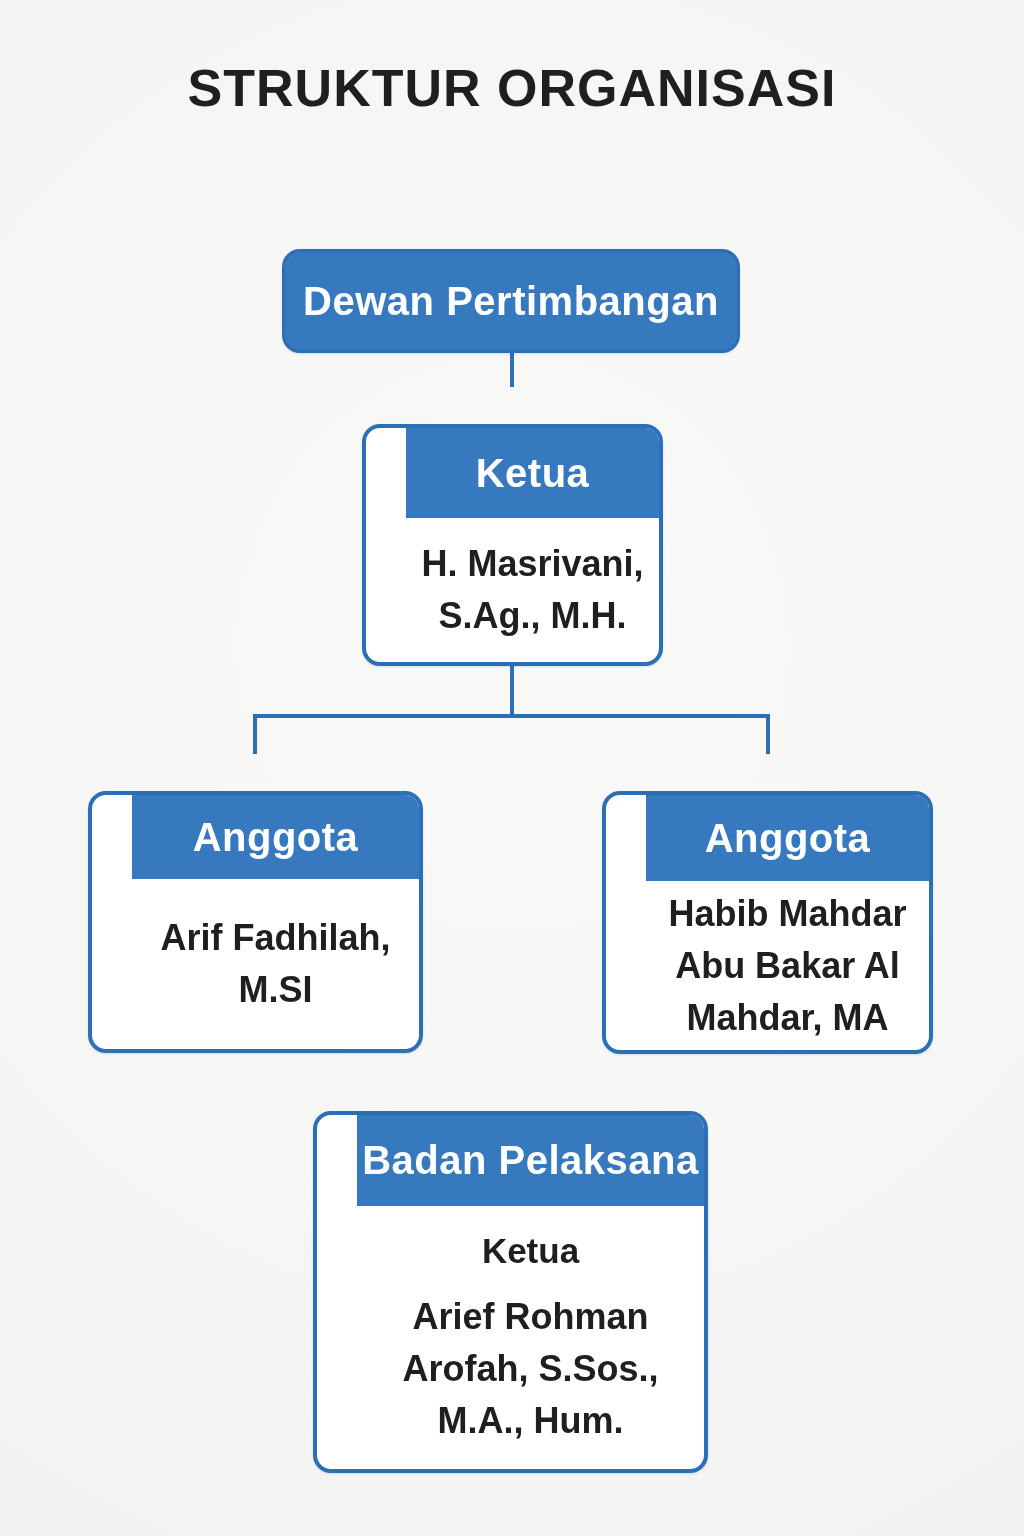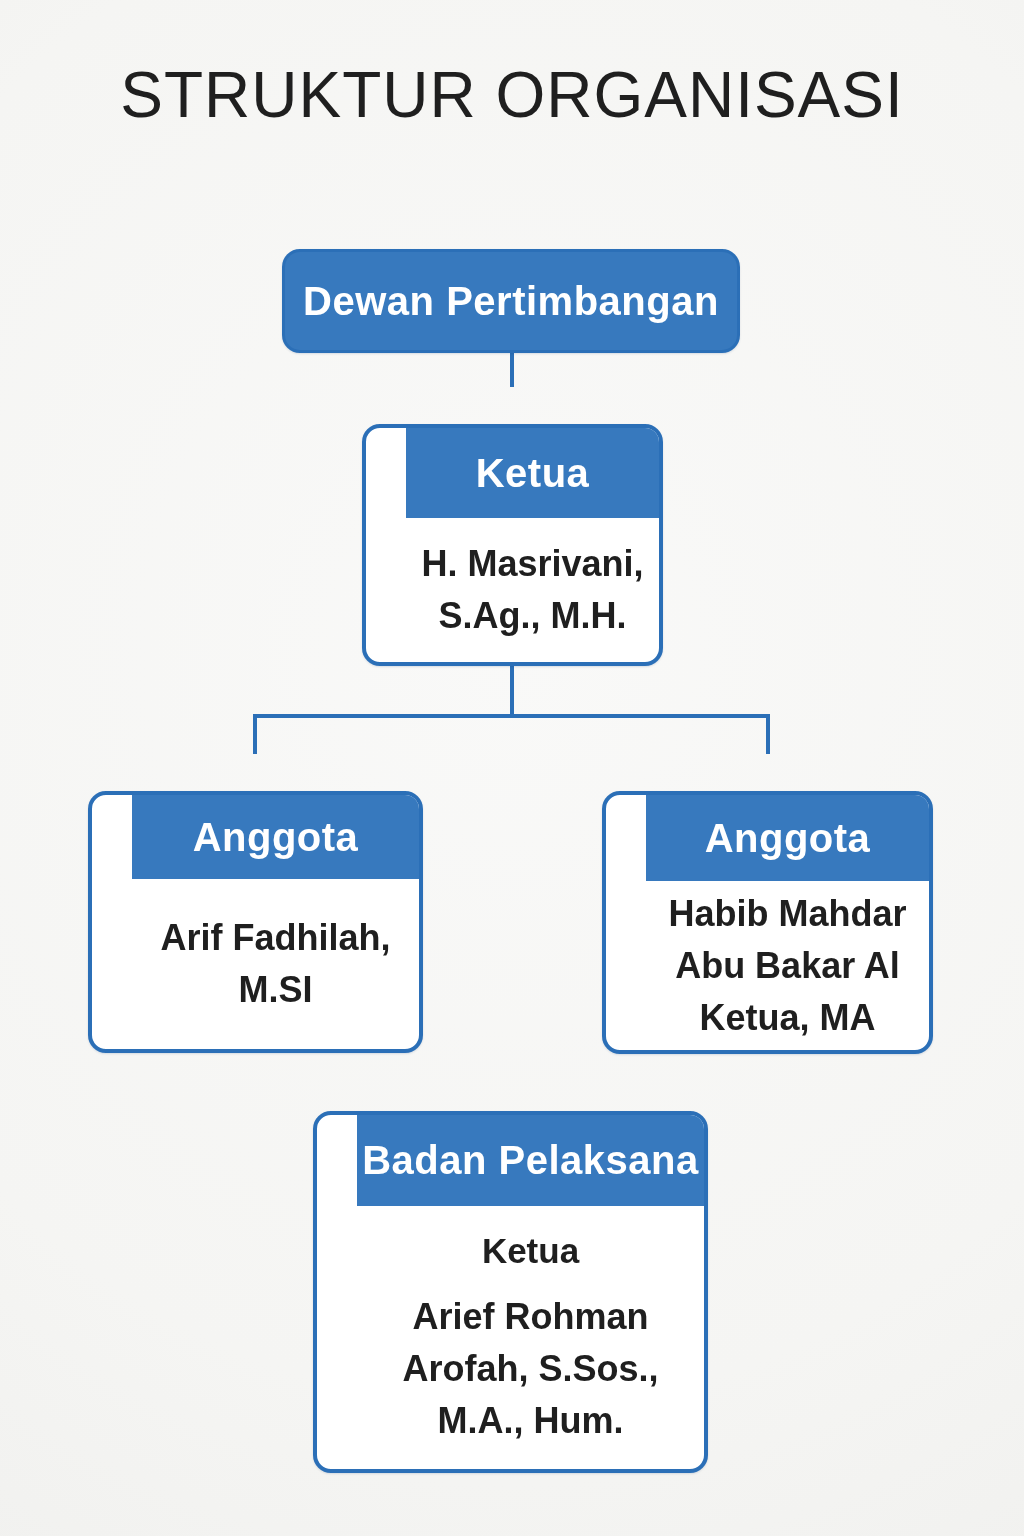--- a/index.html
+++ b/index.html
@@ -12,22 +12,22 @@
     margin:0 auto;
     overflow:hidden;
     background:
       radial-gradient(130% 90% at 50% 42%, #f9f9f8 0%, #f5f5f3 55%, #ededeb 100%);
   }
 
   .title{
     position:absolute;
     top:58px; left:0; width:100%;
     text-align:center;
-    font-size:64px;
-    font-weight:normal;
+    font-size:52px;
+    font-weight:bold;
     letter-spacing:1px;
     color:var(--text,#1f1f1f);
   }
 
   
   .connector{
     position:absolute;
     background:var(--connector,#2b6fb7);
   }
   .connector.v{ width:4px; }
@@ -122,21 +122,21 @@
     </div>
   </div>
 
   <div class="node card" style="left:602px; top:752px; width:331px; height:263px;">
     <div class="hdr" style="height:86px;">
       <span class="hdr-text">Anggota</span>
     </div>
     <div class="body">
       <div class="line">Habib Mahdar</div>
       <div class="line">Abu Bakar Al</div>
-      <div class="line">Ketua, MA</div>
+      <div class="line">Mahdar, MA</div>
     </div>
   </div>
 
   <div class="node card" style="left:313px; top:1072px; width:395px; height:362px;">
     <div class="hdr" style="height:91px;">
       <span class="hdr-text">Badan Pelaksana</span>
     </div>
     <div class="body">
       <div class="role">Ketua</div>
       <div class="line">Arief Rohman</div>

